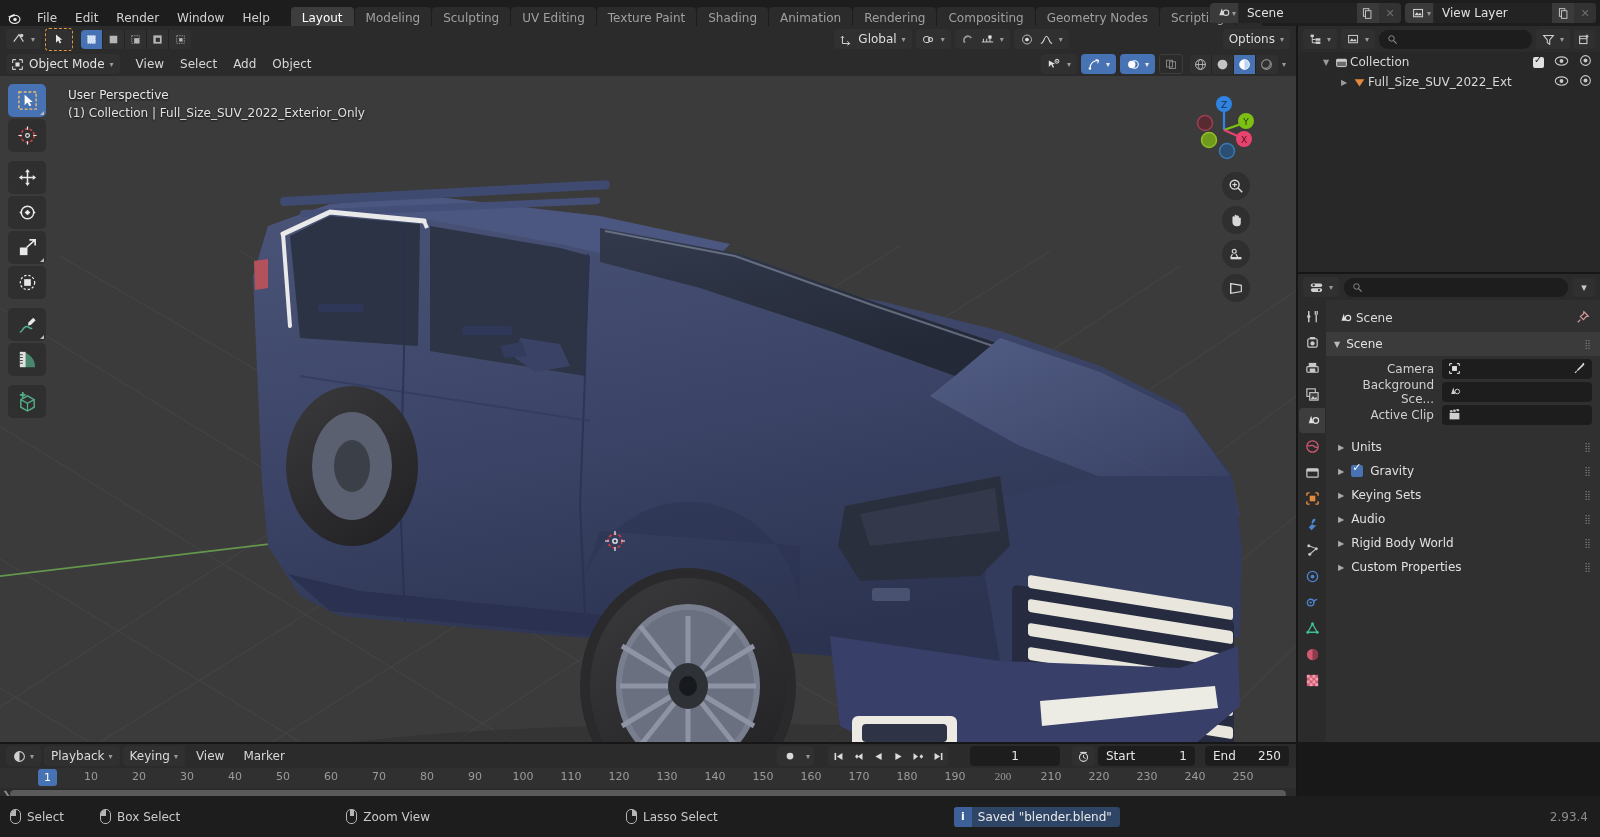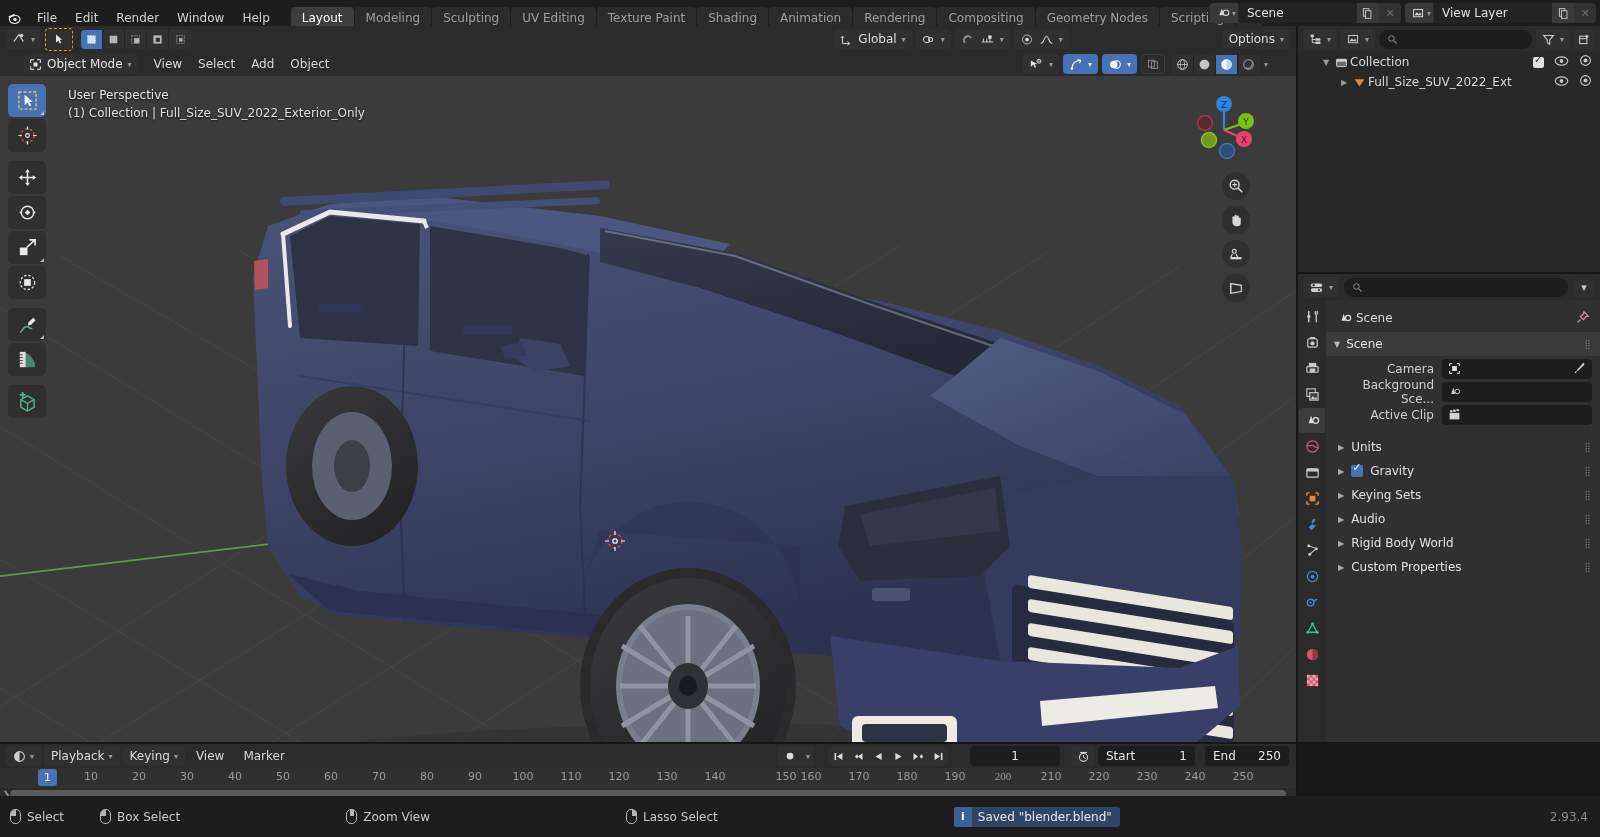--- a/index.html
+++ b/index.html
@@ -32,21 +32,21 @@
      font-size:12px; color:#e0e0e0; }
   .idbtn{ width:22px; height:20px; display:flex; align-items:center; justify-content:center;
      background:#3a3a3a; color:#d0d0d0; font-size:11px; }
   .idbtn.last{ border-radius:0 4px 4px 0; }
   .idbtn.dim{ color:#6e6e6e; background:#323232; }
 
   
   .vpheader{ position:absolute; left:0; top:26px; width:1296px; height:26px; background:#2b2b2b;
      display:flex; align-items:center; padding:0 6px; }
   .vpheader2{ position:absolute; left:0; top:52px; width:1296px; height:24px; background:#2b2b2b;
-     display:flex; align-items:center; padding:0 24px; }
+     display:flex; align-items:center; padding:0 6px; }
   .hbtn{ height:19px; min-width:19px; display:flex; align-items:center; justify-content:center;
      background:#303030; border-radius:3px; color:#c8c8c8; font-size:11px; padding:0 4px; }
   .hgroup{ display:flex; align-items:center; background:#303030; border-radius:4px; overflow:hidden; margin-right:6px;}
   .hgroup .seg{ width:22px; height:19px; display:flex; align-items:center; justify-content:center;
      background:#303030; color:#b9b9b9; border-right:1px solid #232323; }
   .hgroup .seg.active{ background:#4772b3; color:#fff; }
   .hgroup .seg:last-child{ border-right:none; }
   .modedd{ display:flex; align-items:center; background:#303030; border-radius:4px; height:20px;
      padding:0 6px 0 5px; gap:5px; color:#e2e2e2; font-size:12px; }
   .menu2{ padding:0 8px; height:20px; line-height:20px; font-size:12px; color:#d7d7d7; border-radius:3px; }
@@ -1069,21 +1069,21 @@
       <div class="tick" style="left:283px;">50</div>
       <div class="tick" style="left:331px;">60</div>
       <div class="tick" style="left:379px;">70</div>
       <div class="tick" style="left:427px;">80</div>
       <div class="tick" style="left:475px;">90</div>
       <div class="tick" style="left:523px;">100</div>
       <div class="tick" style="left:571px;">110</div>
       <div class="tick" style="left:619px;">120</div>
       <div class="tick" style="left:667px;">130</div>
       <div class="tick" style="left:715px;">140</div>
-      <div class="tick" style="left:763px;margin-left:23px;">150</div>
+      <div class="tick" style="left:763px;">150</div>
       <div class="tick" style="left:811px;">160</div>
       <div class="tick" style="left:859px;">170</div>
       <div class="tick" style="left:907px;">180</div>
       <div class="tick" style="left:955px;">190</div>
       <div class="tick" style="left:1003px;font-family:Liberation Serif, serif;">200</div>
       <div class="tick" style="left:1051px;">210</div>
       <div class="tick" style="left:1099px;">220</div>
       <div class="tick" style="left:1147px;">230</div>
       <div class="tick" style="left:1195px;">240</div>
       <div class="tick" style="left:1243px;">250</div>

